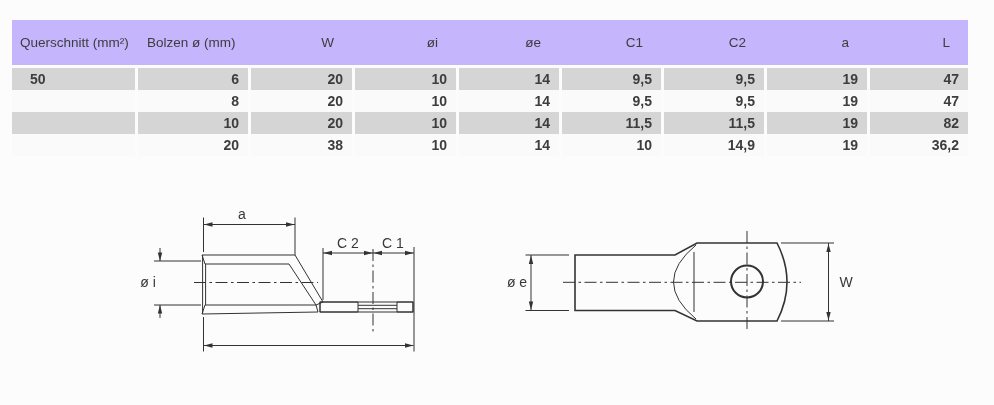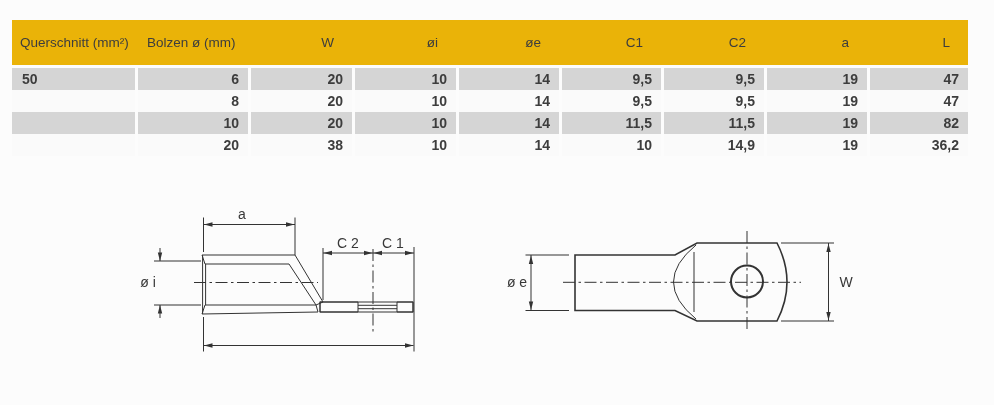--- a/index.html
+++ b/index.html
@@ -9,30 +9,30 @@
     background: #fcfcfc;
     font-family: "Liberation Sans", sans-serif;
     color: #3d3d3d;
     overflow: hidden;
   }
   table.spec {
     position: absolute; left: 12px; top: 20px; width: 956px;
     border-collapse: separate; border-spacing: 0; table-layout: fixed;
   }
   table.spec th {
-    height: 48px; background: #eab308; font-weight: 400; font-size: 13.5px;
+    height: 48px; background: #c4b5fd; font-weight: 400; font-size: 13.5px;
     vertical-align: middle; border-bottom: 3px solid #fcfcfc; margin-left: 24px;
   }
   table.spec td {
     height: 22px; font-weight: 600; font-size: 14px; vertical-align: middle;
   }
   table.spec tbody tr:nth-child(odd) td { background: #d5d5d5; }
   table.spec tbody tr:nth-child(even) td { background: #fafafa; }
   table.spec td:not(:first-child) { border-left: 3px solid #fcfcfc; }
-  .al { text-align: left;  padding-left: 10px; }
+  .al { text-align: left;  padding-left: 18px; }
   .ar { text-align: right; padding-right: 9px; }
   th.al { padding-left: 8px; }
   th:nth-child(2).al { padding-left: 12px; }
   th.ar { padding-right: 18px; }
   svg.drawing { position: absolute; }
   svg.drawing text {
     font-family: "Liberation Sans", sans-serif;
     font-size: 14px; fill: #383838;
   }
   .ln   { stroke: #333; stroke-width: 1;   fill: none; }

